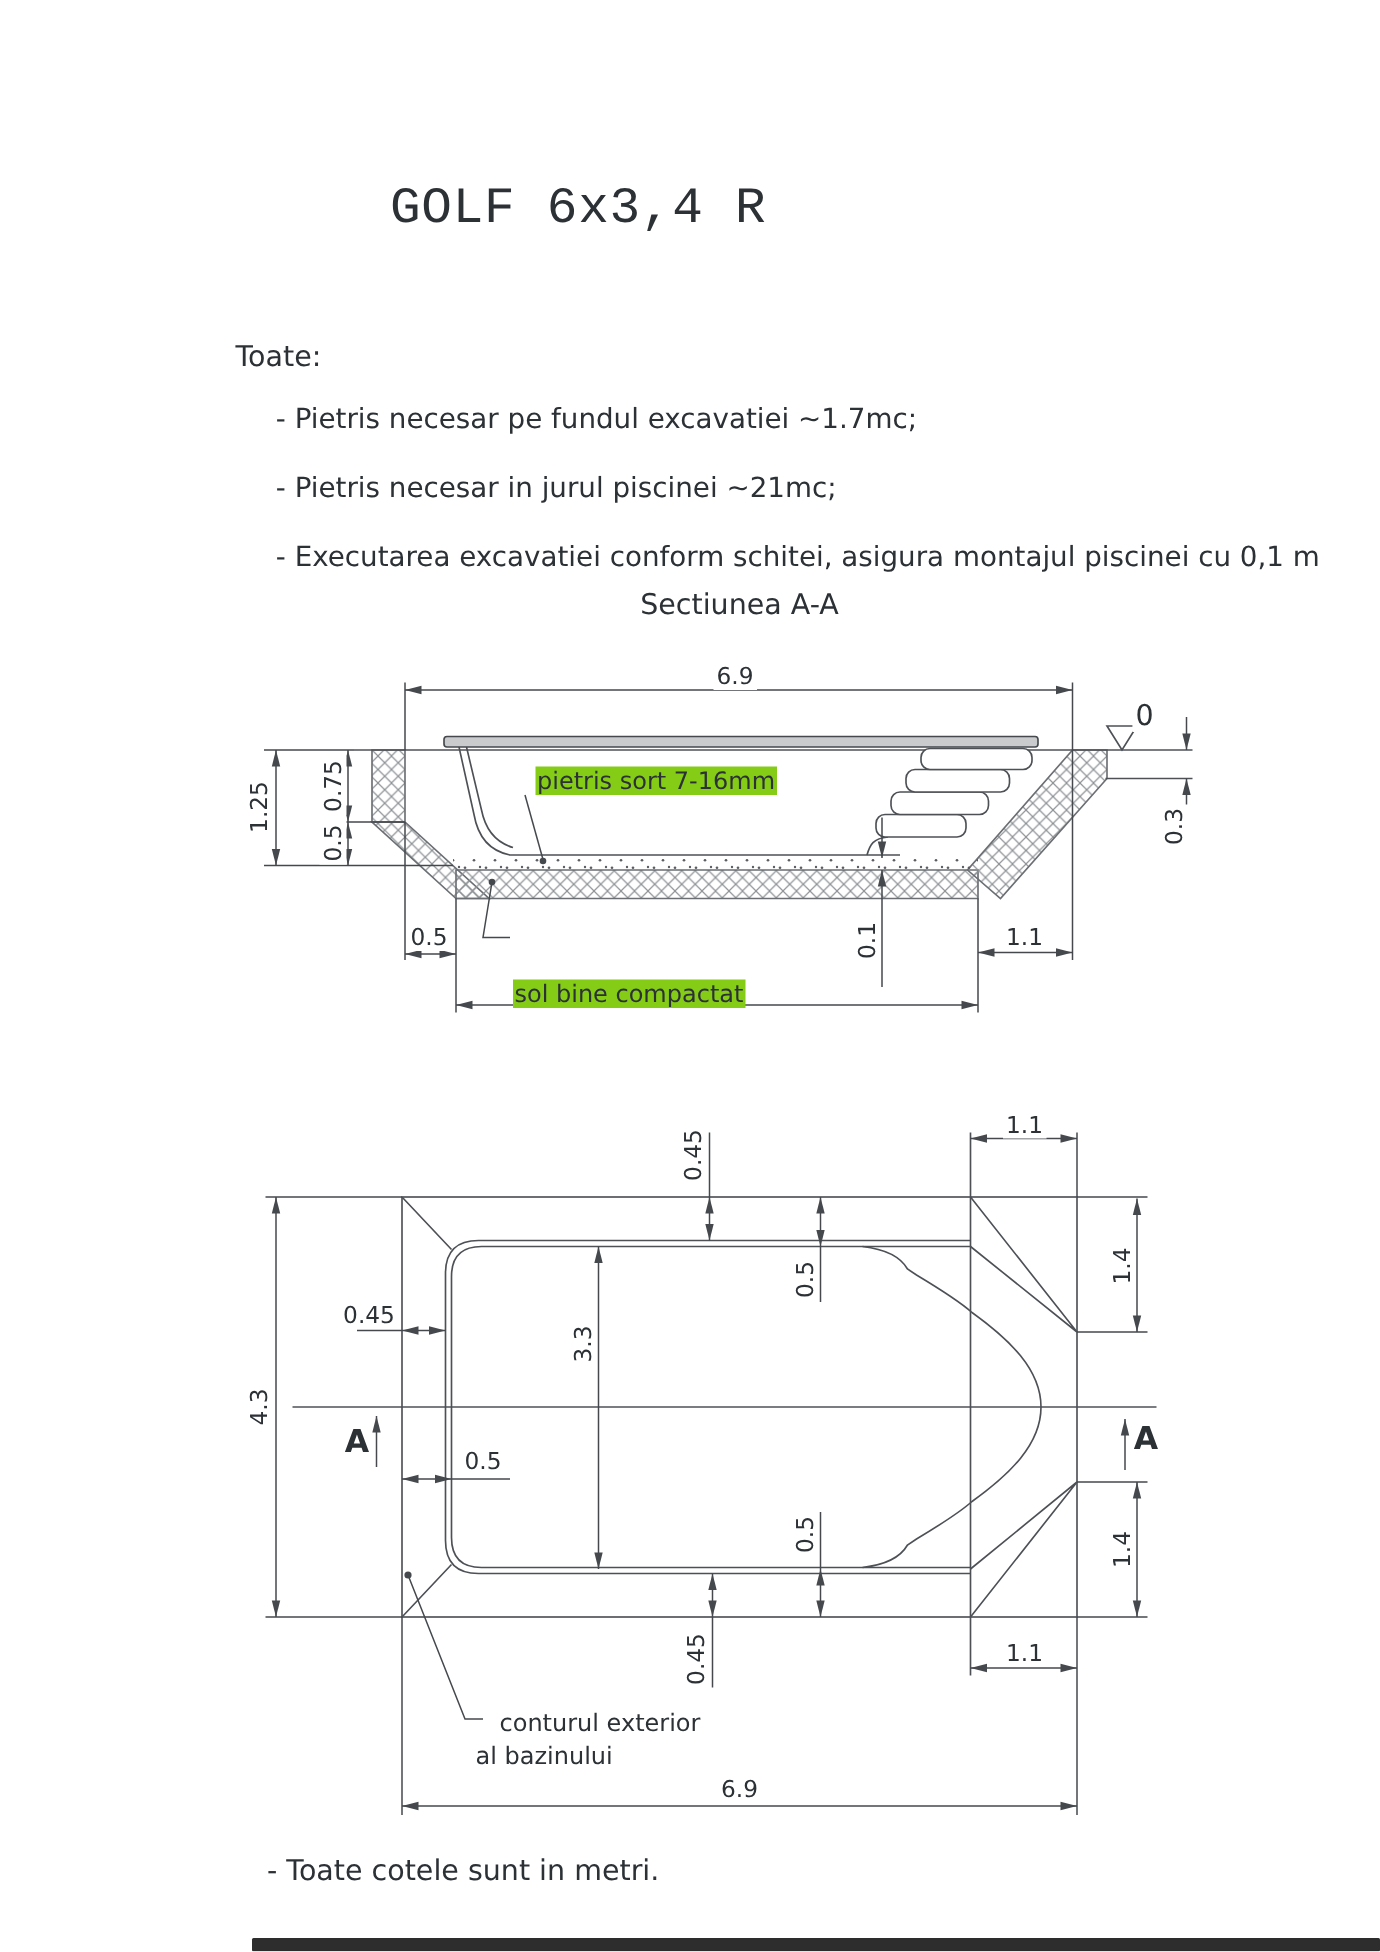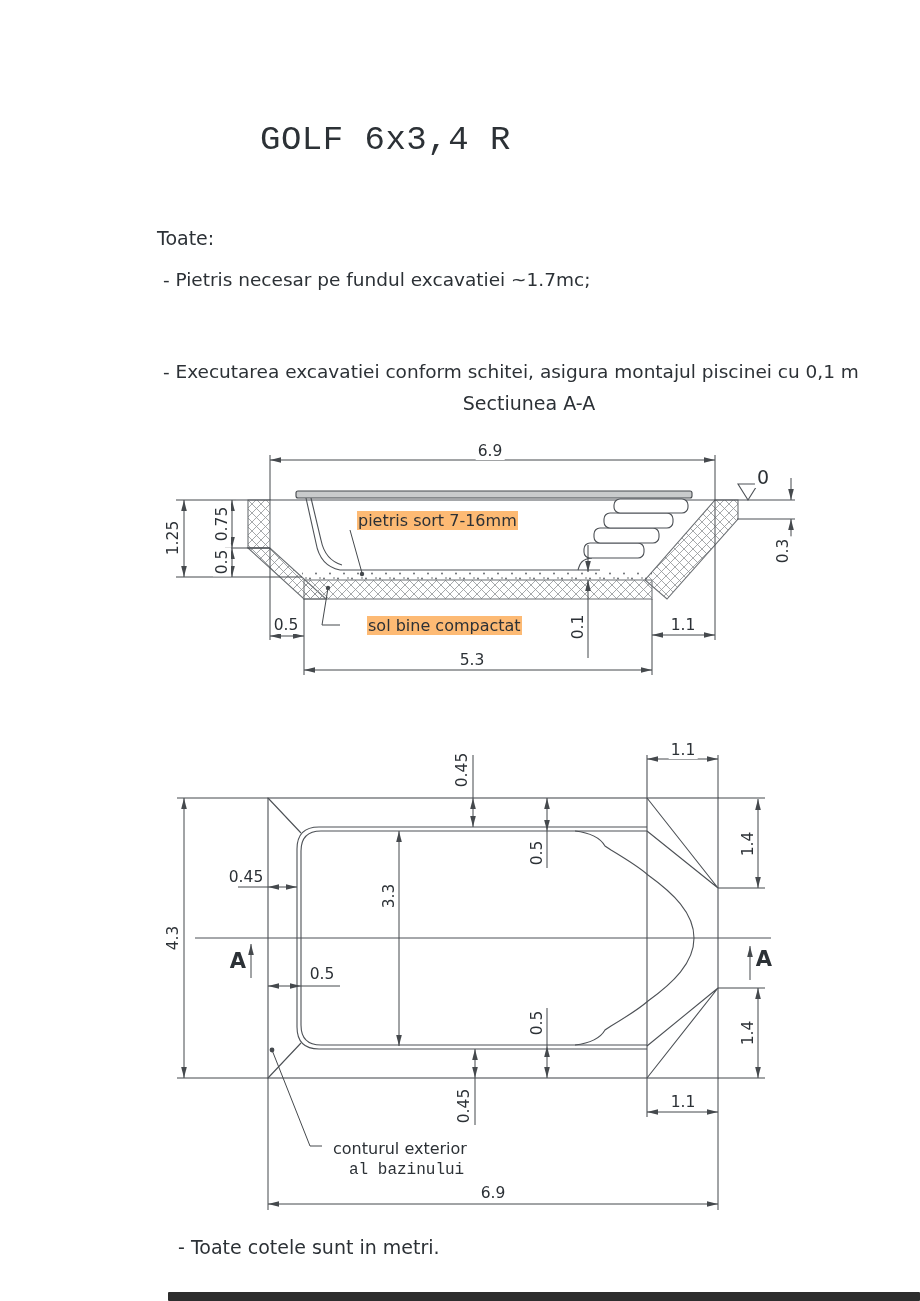--- a/index.html
+++ b/index.html
@@ -2,26 +2,26 @@
 <html><head>
 <meta charset="utf-8">
 <style>
   html,body{margin:0;padding:0;background:#fff;}
   #page{position:relative;width:920px;height:1301px;background:#ffffff;overflow:hidden;
         font-family:"DejaVu Sans","Liberation Sans",sans-serif;color:#2c3136;}
   #draw{position:absolute;left:0;top:0;width:920px;height:1301px;}
   .txt{position:absolute;white-space:pre;color:#2c3136;}
   .title{font-size:34px;letter-spacing:.5px;font-family:Liberation Mono, monospace;}
   .h{font-size:19px;}
-  .body{font-size:18.5px;line-height:23px;}
+  .body{font-size:18.5px;line-height:23px;margin-left:21px;}
   .dim{font-size:15.5px;background:#fff;padding:0 2px;transform:translate(-50%,-50%);}
   .dim.rot{transform:translate(-50%,-50%) rotate(-90deg);}
-  .lbl{font-size:16px;background:#fdba74;padding:0 1px;}
+  .lbl{font-size:16px;background:#84cc16;padding:0 1px;}
   .amark{font-size:21px;font-weight:bold;transform:translate(-50%,-50%);}
-  .ctr{transform:translate(-50%,-50%);margin-left:36px;}
+  .ctr{transform:translate(-50%,-50%);}
   #bottombar{position:absolute;left:168px;top:1292px;width:752px;height:9px;background:#2d2d2d;border-radius:1px;}
 </style>
 </head>
 <body>
 
 <div id="page">
 
   <svg id="draw" viewBox="0 0 920 1301" xmlns="http://www.w3.org/2000/svg">
     <defs>
       <marker id="ar" markerWidth="13" markerHeight="8" refX="12" refY="4" orient="auto-start-reverse" markerUnits="userSpaceOnUse">
@@ -140,53 +140,53 @@
       <line x1="750" y1="980" x2="750" y2="946" marker-end="url(#ar)"></line>
 
       <path d="M272,1050 L310,1146 H322"></path>
       <circle cx="272" cy="1050" r="2.4" fill="#45494d" stroke="none"></circle>
     </g>
   </svg>
 
   <span class="txt title" style="left:260px;top:121px;">GOLF 6x3,4 R</span>
   <span class="txt h" style="left:157px;top:227px;">Toate:</span>
   <div class="txt body" style="left:157px;top:268px;"><span> - Pietris necesar pe fundul excavatiei ~1.7mc;</span><br>
-<br>
+<span> - Pietris necesar in jurul piscinei ~21mc;</span><br>
 <span> - Executarea excavatiei conform schitei, asigura montajul piscinei cu 0,1 m</span><br>
 </div>
 
   <span class="txt h ctr" style="left:493px;top:403px;position:absolute;">Sectiunea A-A</span>
 
   <span class="txt dim" style="left:490px;top:451px;">6.9</span>
   <span class="txt dim rot" style="left:173px;top:538px;">1.25</span>
   <span class="txt dim rot" style="left:222px;top:524px;">0.75</span>
   <span class="txt dim rot" style="left:222px;top:562px;">0.5</span>
   <span class="txt dim" style="left:286px;top:625px;">0.5</span>
   <span class="txt dim" style="left:683px;top:625px;">1.1</span>
   <span class="txt dim" style="left:472px;top:660px;">5.3</span>
   <span class="txt dim rot" style="left:578px;top:627px;">0.1</span>
   <span class="txt dim rot" style="left:783px;top:551px;">0.3</span>
   <span class="txt dim" style="left:763px;top:477px;font-size:19px;">0</span>
   <span class="txt lbl" style="left:357px;top:511px;">pietris sort 7-16mm</span>
-  <span class="txt lbl" style="left:342px;top:616px;margin-left:25px;">sol bine compactat</span>
+  <span class="txt lbl" style="left:342px;top:653px;">sol bine compactat</span>
 
   <span class="txt dim rot" style="left:173px;top:938px;">4.3</span>
   <span class="txt dim" style="left:246px;top:877px;">0.45</span>
   <span class="txt dim" style="left:322px;top:974px;">0.5</span>
   <span class="txt dim rot" style="left:389px;top:896px;">3.3</span>
   <span class="txt dim rot" style="left:462px;top:770px;">0.45</span>
   <span class="txt dim rot" style="left:537px;top:853px;">0.5</span>
   <span class="txt dim rot" style="left:464px;top:1106px;">0.45</span>
   <span class="txt dim rot" style="left:537px;top:1023px;">0.5</span>
   <span class="txt dim" style="left:683px;top:750px;">1.1</span>
   <span class="txt dim rot" style="left:748px;top:844px;">1.4</span>
   <span class="txt dim" style="left:683px;top:1102px;">1.1</span>
   <span class="txt dim rot" style="left:748px;top:1033px;">1.4</span>
   <span class="txt dim" style="left:493px;top:1193px;">6.9</span>
   <span class="txt amark" style="left:238px;top:961px;">A</span>
   <span class="txt amark" style="left:764px;top:959px;">A</span>
   <span class="txt lbl" style="left:332px;top:1139px;background:none;">conturul exterior</span>
-  <span class="txt lbl" style="left:348px;top:1161px;background:none;font-family:Liberation Mono, monospace;">al bazinului</span>
+  <span class="txt lbl" style="left:316px;top:1161px;background:none;">al bazinului</span>
 
   <span class="txt h" style="left:178px;top:1236px;">- Toate cotele sunt in metri.</span>
 
   <div id="bottombar"></div>
 </div>
 
 </body></html>

